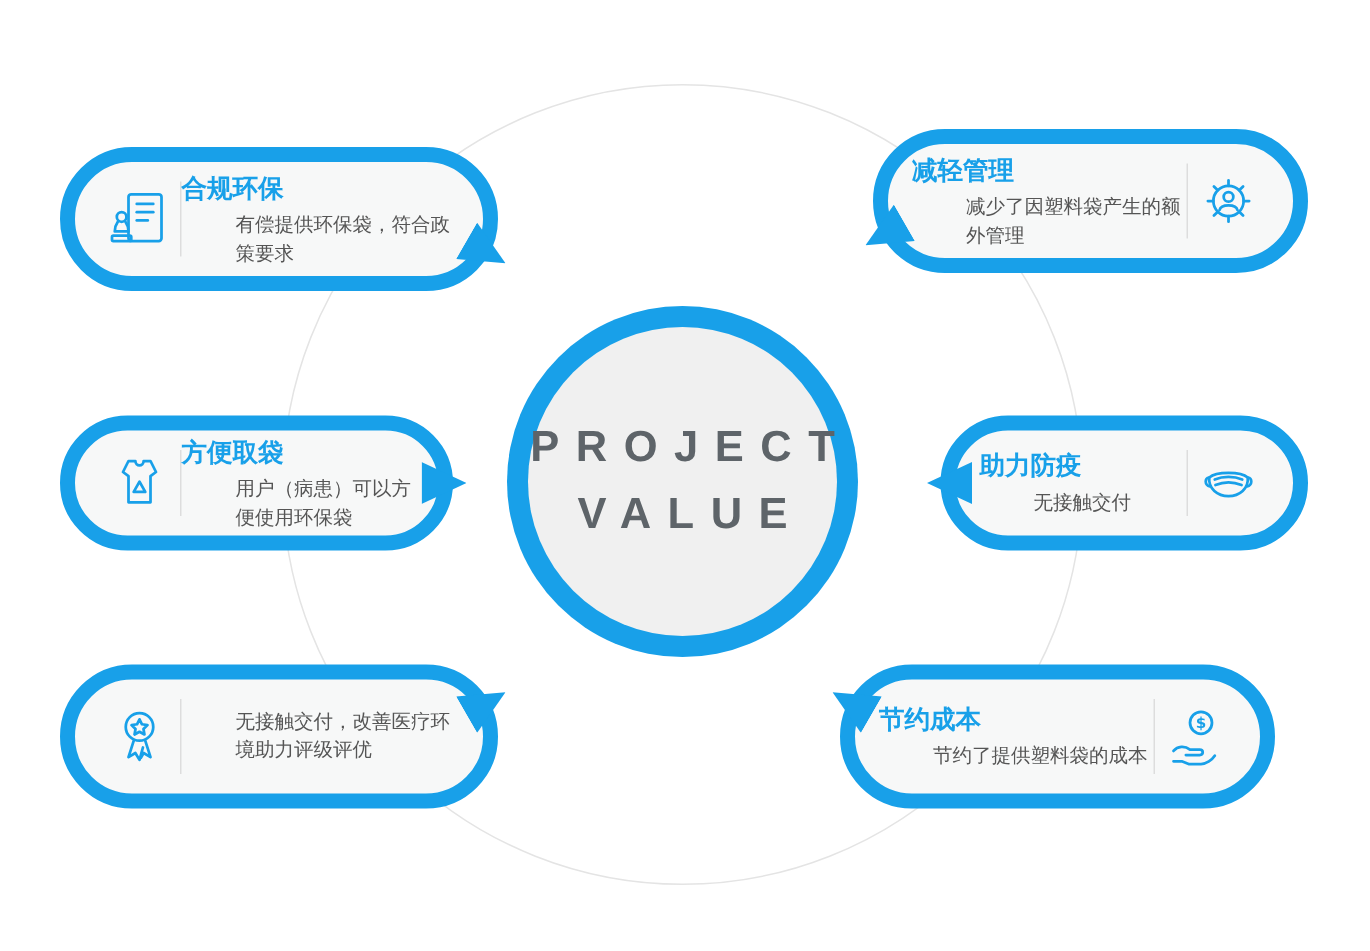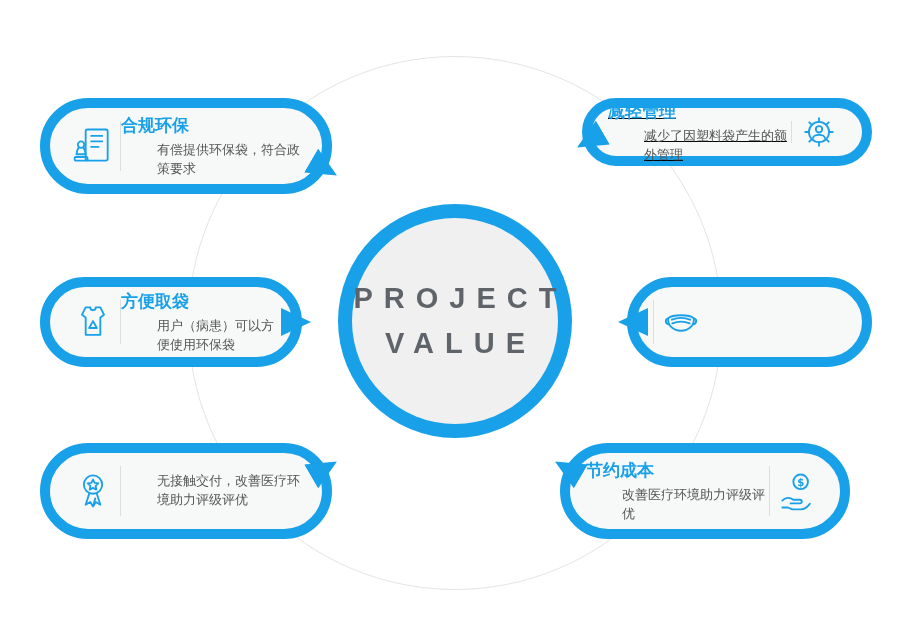--- a/index.html
+++ b/index.html
@@ -49,21 +49,21 @@
   .card.c1 .pointer{right:-17px;bottom:2px;transform:rotate(30deg);}
   .card.c2 .pointer{right:-19px;top:calc(50% - 14px);}
   .card.c3 .pointer{right:-17px;top:2px;transform:rotate(-30deg);}
   .card.c4 .pointer{left:-17px;bottom:2px;transform:rotate(-30deg);}
   .card.c5 .pointer{left:-19px;top:calc(50% - 14px);}
   .card.c6 .pointer{left:-17px;top:2px;transform:rotate(30deg);}
   
   .c1{left:40px;top:98px;width:292px;height:96px;}
   .c2{left:40px;top:277px;width:262px;height:90px;}
   .c3{left:40px;top:443px;width:292px;height:96px;}
-  .c4{left:582px;top:98px;width:290px;height:68px;text-decoration:underline;}
+  .c4{left:582px;top:86px;width:290px;height:96px;}
   .c5{left:627px;top:277px;width:245px;height:90px;}
   .c6{left:560px;top:443px;width:290px;height:96px;}
   .coin-dollar{font-family:"DejaVu Sans",sans-serif;font-weight:bold;}
 </style>
 </head>
 <body>
 
 <div class="stage">
 
   <div class="big-circle"></div>
@@ -154,39 +154,43 @@
           <circle cx="24" cy="21" r="3.5"></circle>
           <path d="M17.5,30.5 c1,-4.5 12,-4.5 13,0"></path>
         </svg>
       </div>
     </div>
   </div>
 
   <div class="card c5">
     <div class="pointer pl"></div>
     <div class="card-inner">
+      <div class="text-block">
+        <div class="card-title">助力防疫</div>
+        <div class="card-desc">无接触交付</div>
+      </div>
       <div class="divider"></div>
       <div class="icon-wrap">
         <svg viewBox="0 0 48 48">
           <path d="M10,20 C15,15.5 33,15.5 38,20 C38.8,28 32,33.5 24,33.5 C16,33.5 9.2,28 10,20 Z"></path>
           <path d="M14,21.5 c6,-2.5 14,-2.5 20,0"></path>
           <path d="M14.5,25.5 c6,-2.5 13,-2.5 19,0"></path>
           <path d="M10,20 c-3.5,0.5 -3.5,5.5 0.5,6.5"></path>
           <path d="M38,20 c3.5,0.5 3.5,5.5 -0.5,6.5"></path>
         </svg>
       </div>
     </div>
   </div>
 
   <div class="card c6">
     <div class="pointer pl"></div>
     <div class="card-inner">
       <div class="text-block">
         <div class="card-title">节约成本</div>
-        <div class="card-desc">改善医疗环境助力评级评优</div>
+        <div class="card-desc">节约了提供塑料袋的成本</div>
       </div>
       <div class="divider"></div>
       <div class="icon-wrap">
         <svg viewBox="0 0 48 48">
           <circle cx="28" cy="14" r="8"></circle>
           <text class="coin-dollar" x="28" y="18" text-anchor="middle" font-size="11" fill="#18A0E9" stroke="none">$</text>
           <path d="M8,34.5 c3,-3.5 8,-4 12,-1 h7 c3,0 3,4 0,4 h-10"></path>
           <path d="M8,42 h6 l5,2 h9 c4,0 8,-3 10,-6"></path>
         </svg>
       </div>

